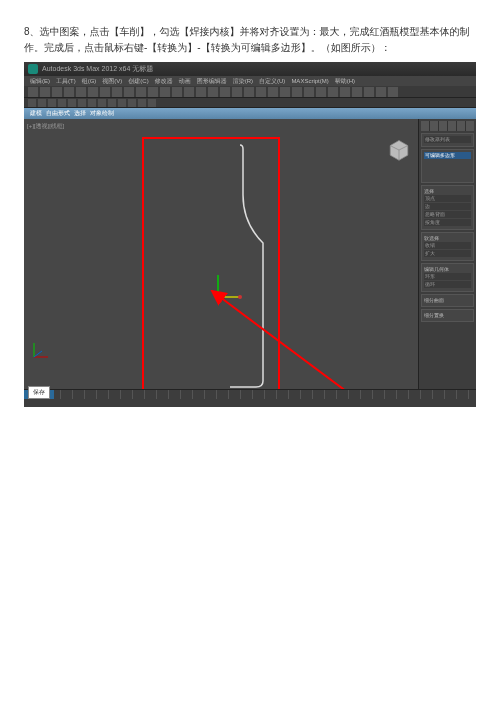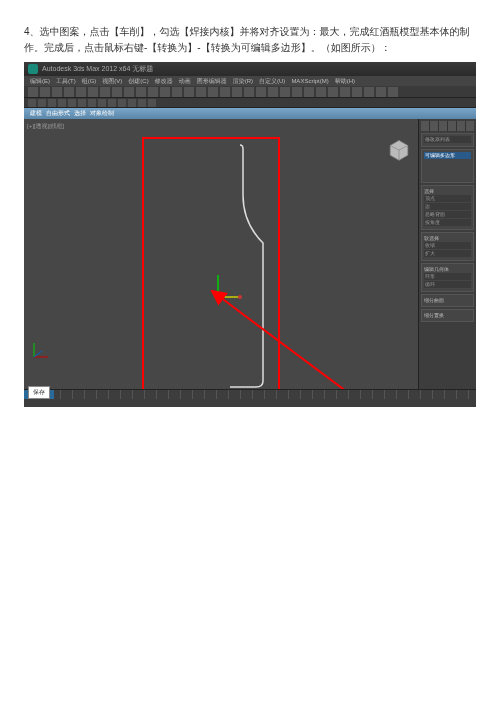--- a/index.html
+++ b/index.html
@@ -36,21 +36,21 @@
     .timeline { height: 18px; background: #3d3d3d; border-top: 1px solid #222; position: relative; }
     .timeline-ruler { height: 9px; background: repeating-linear-gradient(90deg,#555 0,#555 1px,#3d3d3d 1px,#3d3d3d 12px); }
     .time-slider { position: absolute; left: 0; top: 0; width: 30px; height: 9px; background: #2a6a9a; }
     .autosave { position: absolute; bottom: 8px; left: 4px; background: #fff; color: #333; font-size: 6px; padding: 1px 4px; border: 1px solid #888; }
     .corner-axis { position: absolute; left: 6px; bottom: 28px; }
   </style>
 </head>
 <body>
 
 <div class="page">
-  <p class="step">4、选中图案，点击【车削】，勾选【焊接内核】并将对齐设置为：最大，完成红酒瓶模型基本体的制作。完成后，点击鼠标右键-【转换为】-【转换为可编辑多边形】。（如图所示）：</p>
+  <p class="step">8、选中图案，点击【车削】，勾选【焊接内核】并将对齐设置为：最大，完成红酒瓶模型基本体的制作。完成后，点击鼠标右键-【转换为】-【转换为可编辑多边形】。（如图所示）：</p>
 
   <div class="screenshot">
 
     <div class="titlebar">
       <div class="app-icon"></div>
       <div class="titlebar-text">Autodesk 3ds Max 2012 x64  无标题</div>
     </div>
 
     <div class="menubar">
       <span>编辑(E)</span>

